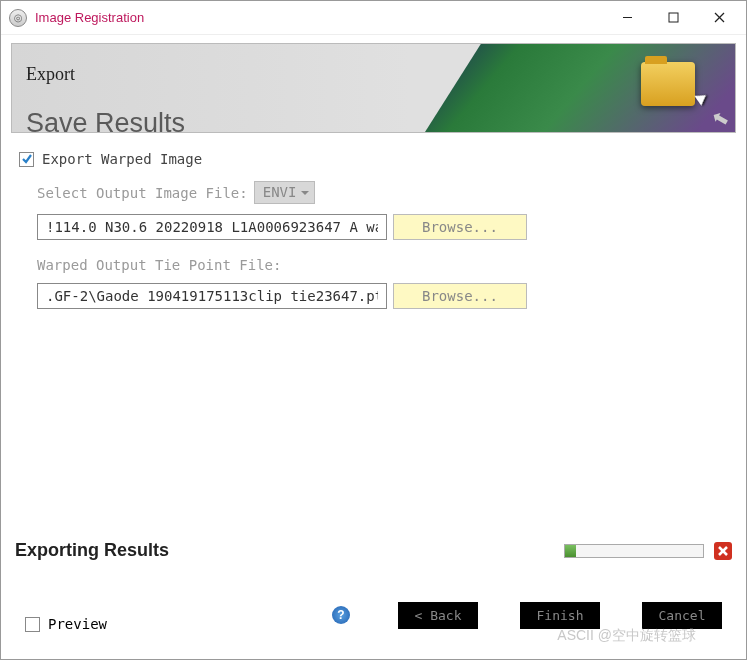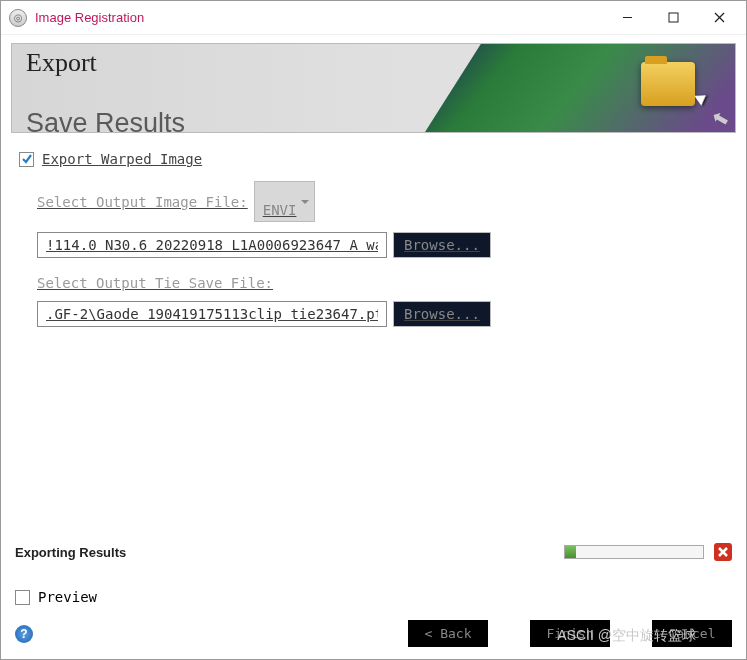--- a/index.html
+++ b/index.html
@@ -41,23 +41,23 @@
 
     .banner {
       height: 90px;
       margin: 8px 10px 0 10px;
       position: relative;
       background: linear-gradient(to right, #d6d6d6 0%, #e0e0e0 55%, #e0e0e0 55%);
       overflow: hidden;
       border: 1px solid #bbb;
     }
     .banner-title {
-      position: absolute; left: 14px; top: 4px;
+      position: absolute; left: 14px; top: 20px;
       font-family: Georgia, "Times New Roman", serif;
-      font-size: 26px; color: #222;
+      font-size: 18px; color: #222;
     }
     .banner-sub {
       position: absolute; left: 14px; top: 64px;
       font-family: Liberation Sans, sans-serif;
       font-size: 27px; color: #5a5a5a;
     }
     .banner-image {
       position: absolute; right: 0; top: 0; width: 310px; height: 100%;
       background: linear-gradient(130deg, #1a2a5a 0%, #2a7a3a 25%, #3a8a4a 50%, #6a4a8a 90%);
       clip-path: polygon(18% 0, 100% 0, 100% 100%, 0 100%);
@@ -88,81 +88,81 @@
       color: #ccc; font-size: 20px;
       transform: rotate(-15deg);
     }
 
     .content {
       padding: 18px 18px 0 18px;
       font-family: "NSimSun", "SimSun", monospace;
       font-size: 14px;
       color: #444;
     }
-    .section { margin-bottom: 17px; text-decoration: underline; }
+    .section { margin-bottom: 17px; }
     .chk-row { display: flex; align-items: center; margin-bottom: 14px; }
     .chk {
       width: 15px; height: 15px;
       border: 1px solid #888;
       margin-right: 8px;
       display: inline-flex; align-items:center; justify-content:center;
       background: #fff;
     }
     .chk svg { width: 12px; height: 12px; }
     .chk.checked svg polyline { stroke: #2a80c8; stroke-width: 2.2; fill: none; }
     .indent { padding-left: 18px; }
     .disabled-label { color: #9a9a9a; }
     .row { display: flex; align-items: center; margin-bottom: 10px; }
     .select-box {
       border: 1px solid #bbb; background: #d8d8d8;
-      padding: 20px 18px 3px 8px; color: #888;
+      padding: 2px 18px 3px 8px; color: #888;
       position: relative; margin-left: 6px;
     }
     .select-box::after {
       content: ""; position: absolute; right: 5px; top: 50%;
       border-left: 4px solid transparent; border-right: 4px solid transparent;
       border-top: 4px solid #888; transform: translateY(-50%);
     }
     .text-input {
       border: 1px solid #888; background: #fff;
       padding: 4px 8px; width: 350px;
       font-family: "NSimSun","SimSun", monospace; font-size: 14px;
       color: #333;
     }
     .browse-btn {
-      border: 1px solid #bbb; background: #0f172a;
-      padding: 4px 10px; margin-left: 6px;
+      border: 1px solid #bbb; background: #fef9c3;
+      padding: 4px 28px; margin-left: 6px;
       font-family: "NSimSun","SimSun", monospace; font-size: 14px;
       color: #888;
     }
 
     .progress-area {
       position: absolute; bottom: 98px; left: 14px; right: 14px;
       display: flex; align-items: center; gap: 10px;
     }
-    .progress-label { font-size: 13px; font-family: Arial; font-weight: bold; color: #222; flex: 0 0 auto; }
+    .progress-label { font-size: 18px; font-family: Arial; font-weight: bold; color: #222; flex: 0 0 auto; }
     .spacer { flex: 1; }
     .progress-bar {
       width: 140px; height: 14px; border: 1px solid #aaa;
       background: #f5f5f5; position: relative;
     }
     .progress-fill {
       position: absolute; left: 0; top: 0; bottom: 0; width: 8%;
       background: linear-gradient(#7ac060, #4a9030);
     }
     .stop-btn {
       width: 18px; height: 18px; background: #d03020;
       border-radius: 3px; display: flex; align-items:center; justify-content:center;
     }
     .stop-btn svg { width: 10px; height: 10px; stroke: #fff; stroke-width: 2.5; }
 
     .footer {
       position: absolute; bottom: 0; left: 0; right: 0;
-      height: 76px; padding: 0 14px;
-      display: flex; flex-direction: column; justify-content: space-between;
+      height: 76px; padding: 0 24px;
+      display: flex; flex-direction: row; justify-content: space-between;
     }
     .preview-row { display: flex; align-items: center; margin-top: 6px; }
     .preview-chk {
       width: 15px; height: 15px; border: 1px solid #888; background: #fff; margin-right: 8px;
     }
     .preview-label { font-size: 14px; font-family: "NSimSun","SimSun",monospace; }
 
     .btn-row {
       display: flex; align-items: center; padding-bottom: 12px;
       gap: 6px;
@@ -246,21 +246,21 @@
       <div class="row">
         <input class="text-input" value="!114.0_N30.6_20220918_L1A0006923647_A_warp.dat" style="">
         <span class="browse-btn">Browse...</span>
       </div>
     </div>
   </div>
 
   <div class="section">
     <div class="indent">
       <div class="row">
-        <span class="disabled-label">Select Output Tie Save File:</span>
+        <span class="disabled-label">Warped Output Tie Point File:</span>
       </div>
       <div class="row">
         <input class="text-input" value=".GF-2\Gaode_190419175113clip_tie23647.pts" style="">
         <span class="browse-btn">Browse...</span>
       </div>
     </div>
   </div>
 
 </div>
 

